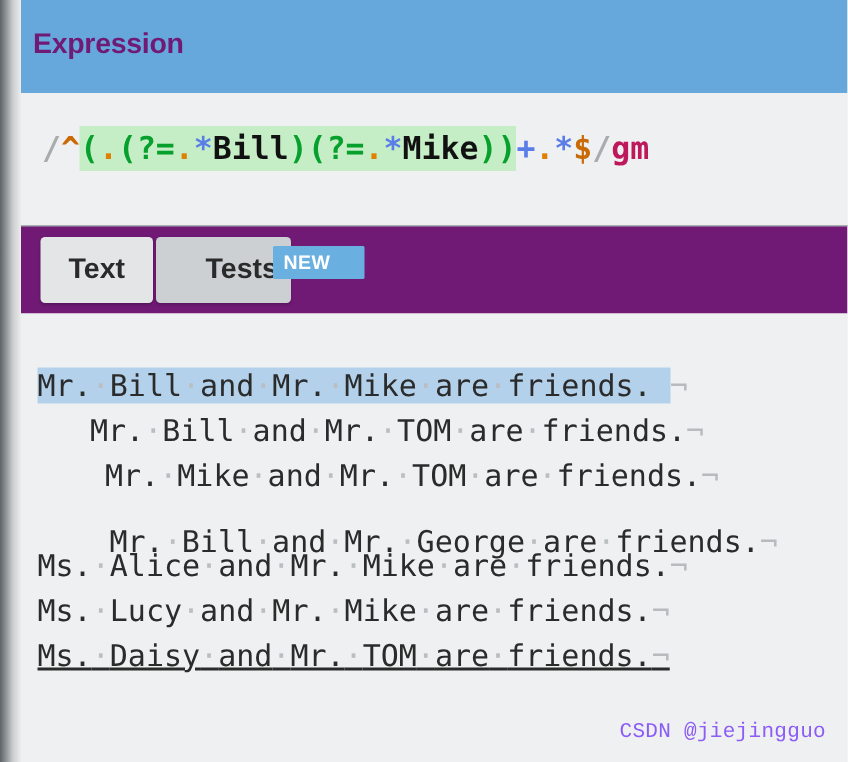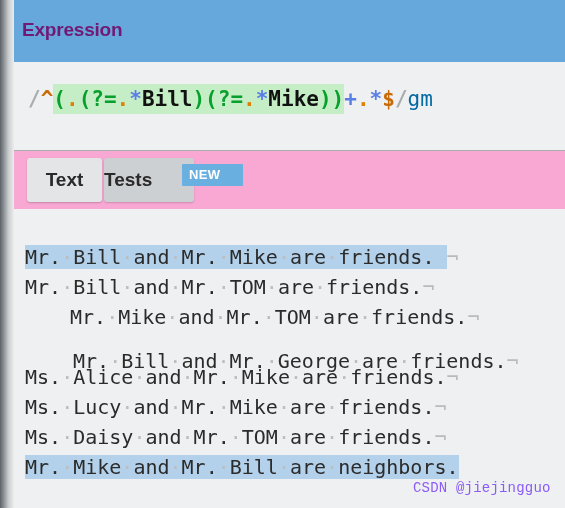--- a/index.html
+++ b/index.html
@@ -66,39 +66,39 @@
     position: absolute;
     left: 28px;
     top: 22px;
     font-family: "DejaVu Sans Mono", "Liberation Mono", monospace;
     font-size: 21px;
     line-height: 30px;
     white-space: nowrap;
     font-weight: bold;
   }
   .tok-slash   { color: #a9acae; font-weight: bold; }
-  .tok-flags   { color: #0369a1; font-weight: normal; }
+  .tok-flags   { color: #be185d; font-weight: bold; }
   .tok-anchor  { color: #c96a06; }
   .tok-group   { color: #07a02c; }
   .tok-dot     { color: #e08000; }
   .tok-quant   { color: #5a7ee8; }
   .tok-literal { color: #111111; }
   .hl-block {
     background: #c6eec6;
     padding: 3px 0;
   }
 
   
   .tabbar {
     position: absolute;
     left: 0;
     top: 150px;
     width: 565px;
     height: 59px;
-    background: #f9a8d4;
+    background: #701a75;
     box-shadow: inset 0 1px 0 #a7aeb2;
   }
   .tab {
     position: absolute;
     top: 8px;
     height: 44px;
     display: flex;
     align-items: center;
     font-size: 19px;
     font-weight: bold;
@@ -111,21 +111,21 @@
     left: 27px;
     width: 75px;
     justify-content: center;
     background: #e4e5e6;
     box-shadow: 0 1px 2px rgba(0,0,0,0.22);
   }
   .tab-tests {
     left: 104px;
     width: 90px;
     background: #cdd0d2;
-    padding-left: 0;
+    padding-left: 33px;
     box-shadow: 0 1px 2px rgba(0,0,0,0.18);
     align-items: center;
   }
   .badge-new {
     position: absolute;
     left: 182px;
     top: 14px;
     background: #69b0e0;
     color: #ffffff;
     font-size: 13px;
@@ -205,25 +205,24 @@
       <span>Text</span>
     </div>
     <div class="tab tab-tests">
       <span>Tests</span>
     </div>
     <div class="badge-new">NEW</div>
   </div>
 
   <div class="textpane" id="textpane">
       <div class="line" style="top: 33px;"><span class="pad"></span><span class="seg match">Mr.<span class="sp">·</span>Bill<span class="sp">·</span>and<span class="sp">·</span>Mr.<span class="sp">·</span>Mike<span class="sp">·</span>are<span class="sp">·</span>friends.<span>&nbsp;</span></span><span class="crlf">¬</span></div>
-      <div class="line" style="top: 63px;"><span class="pad"></span><span class="seg">Mr.<span class="sp">·</span>Bill<span class="sp">·</span>and<span class="sp">·</span>Mr.<span class="sp">·</span>TOM<span class="sp">·</span>are<span class="sp">·</span>friends.</span><span class="crlf">¬</span></div>
+      <div class="line" style="top: 63px; margin-left: 35px;"><span class="pad"></span><span class="seg">Mr.<span class="sp">·</span>Bill<span class="sp">·</span>and<span class="sp">·</span>Mr.<span class="sp">·</span>TOM<span class="sp">·</span>are<span class="sp">·</span>friends.</span><span class="crlf">¬</span></div>
       <div class="line" style="top: 93px; margin-left: 45px;"><span class="pad"></span><span class="seg">Mr.<span class="sp">·</span>Mike<span class="sp">·</span>and<span class="sp">·</span>Mr.<span class="sp">·</span>TOM<span class="sp">·</span>are<span class="sp">·</span>friends.</span><span class="crlf">¬</span></div>
       <div class="line" style="top: 137px; padding-left: 48px;"><span class="pad"></span><span class="seg">Mr.<span class="sp">·</span>Bill<span class="sp">·</span>and<span class="sp">·</span>Mr.<span class="sp">·</span>George<span class="sp">·</span>are<span class="sp">·</span>friends.</span><span class="crlf">¬</span></div>
       <div class="line" style="top: 153px;"><span class="pad"></span><span class="seg">Ms.<span class="sp">·</span>Alice<span class="sp">·</span>and<span class="sp">·</span>Mr.<span class="sp">·</span>Mike<span class="sp">·</span>are<span class="sp">·</span>friends.</span><span class="crlf">¬</span></div>
       <div class="line" style="top: 183px;"><span class="pad"></span><span class="seg">Ms.<span class="sp">·</span>Lucy<span class="sp">·</span>and<span class="sp">·</span>Mr.<span class="sp">·</span>Mike<span class="sp">·</span>are<span class="sp">·</span>friends.</span><span class="crlf">¬</span></div>
-      <div class="line" style="top: 213px;"><span class="pad"></span><span class="seg">Ms.<span class="sp">·</span>Daisy<span class="sp">·</span>and<span class="sp">·</span>Mr.<span class="sp">·</span>TOM<span class="sp">·</span>are<span class="sp">·</span>friends.</span><span class="crlf">¬</span></div>
-      <div class="line" style="top: 243px;"><span class="pad"></span><span class="seg match">Mr.<span class="sp">·</span>Mike<span class="sp">·</span>and<span class="sp">·</span>Mr.<span class="sp">·</span>Bill<span class="sp">·</span>are<span class="sp">·</span>neighbors.</span></div>
+      <div class="line" style="top: 213px; text-decoration: underline;"><span class="pad"></span><span class="seg">Ms.<span class="sp">·</span>Daisy<span class="sp">·</span>and<span class="sp">·</span>Mr.<span class="sp">·</span>TOM<span class="sp">·</span>are<span class="sp">·</span>friends.</span><span class="crlf">¬</span></div>
     </div>
 
   <div class="watermark">CSDN @jiejingguo</div>
 
   <div class="left-edge"></div>
 </div>
 
 </body></html>

